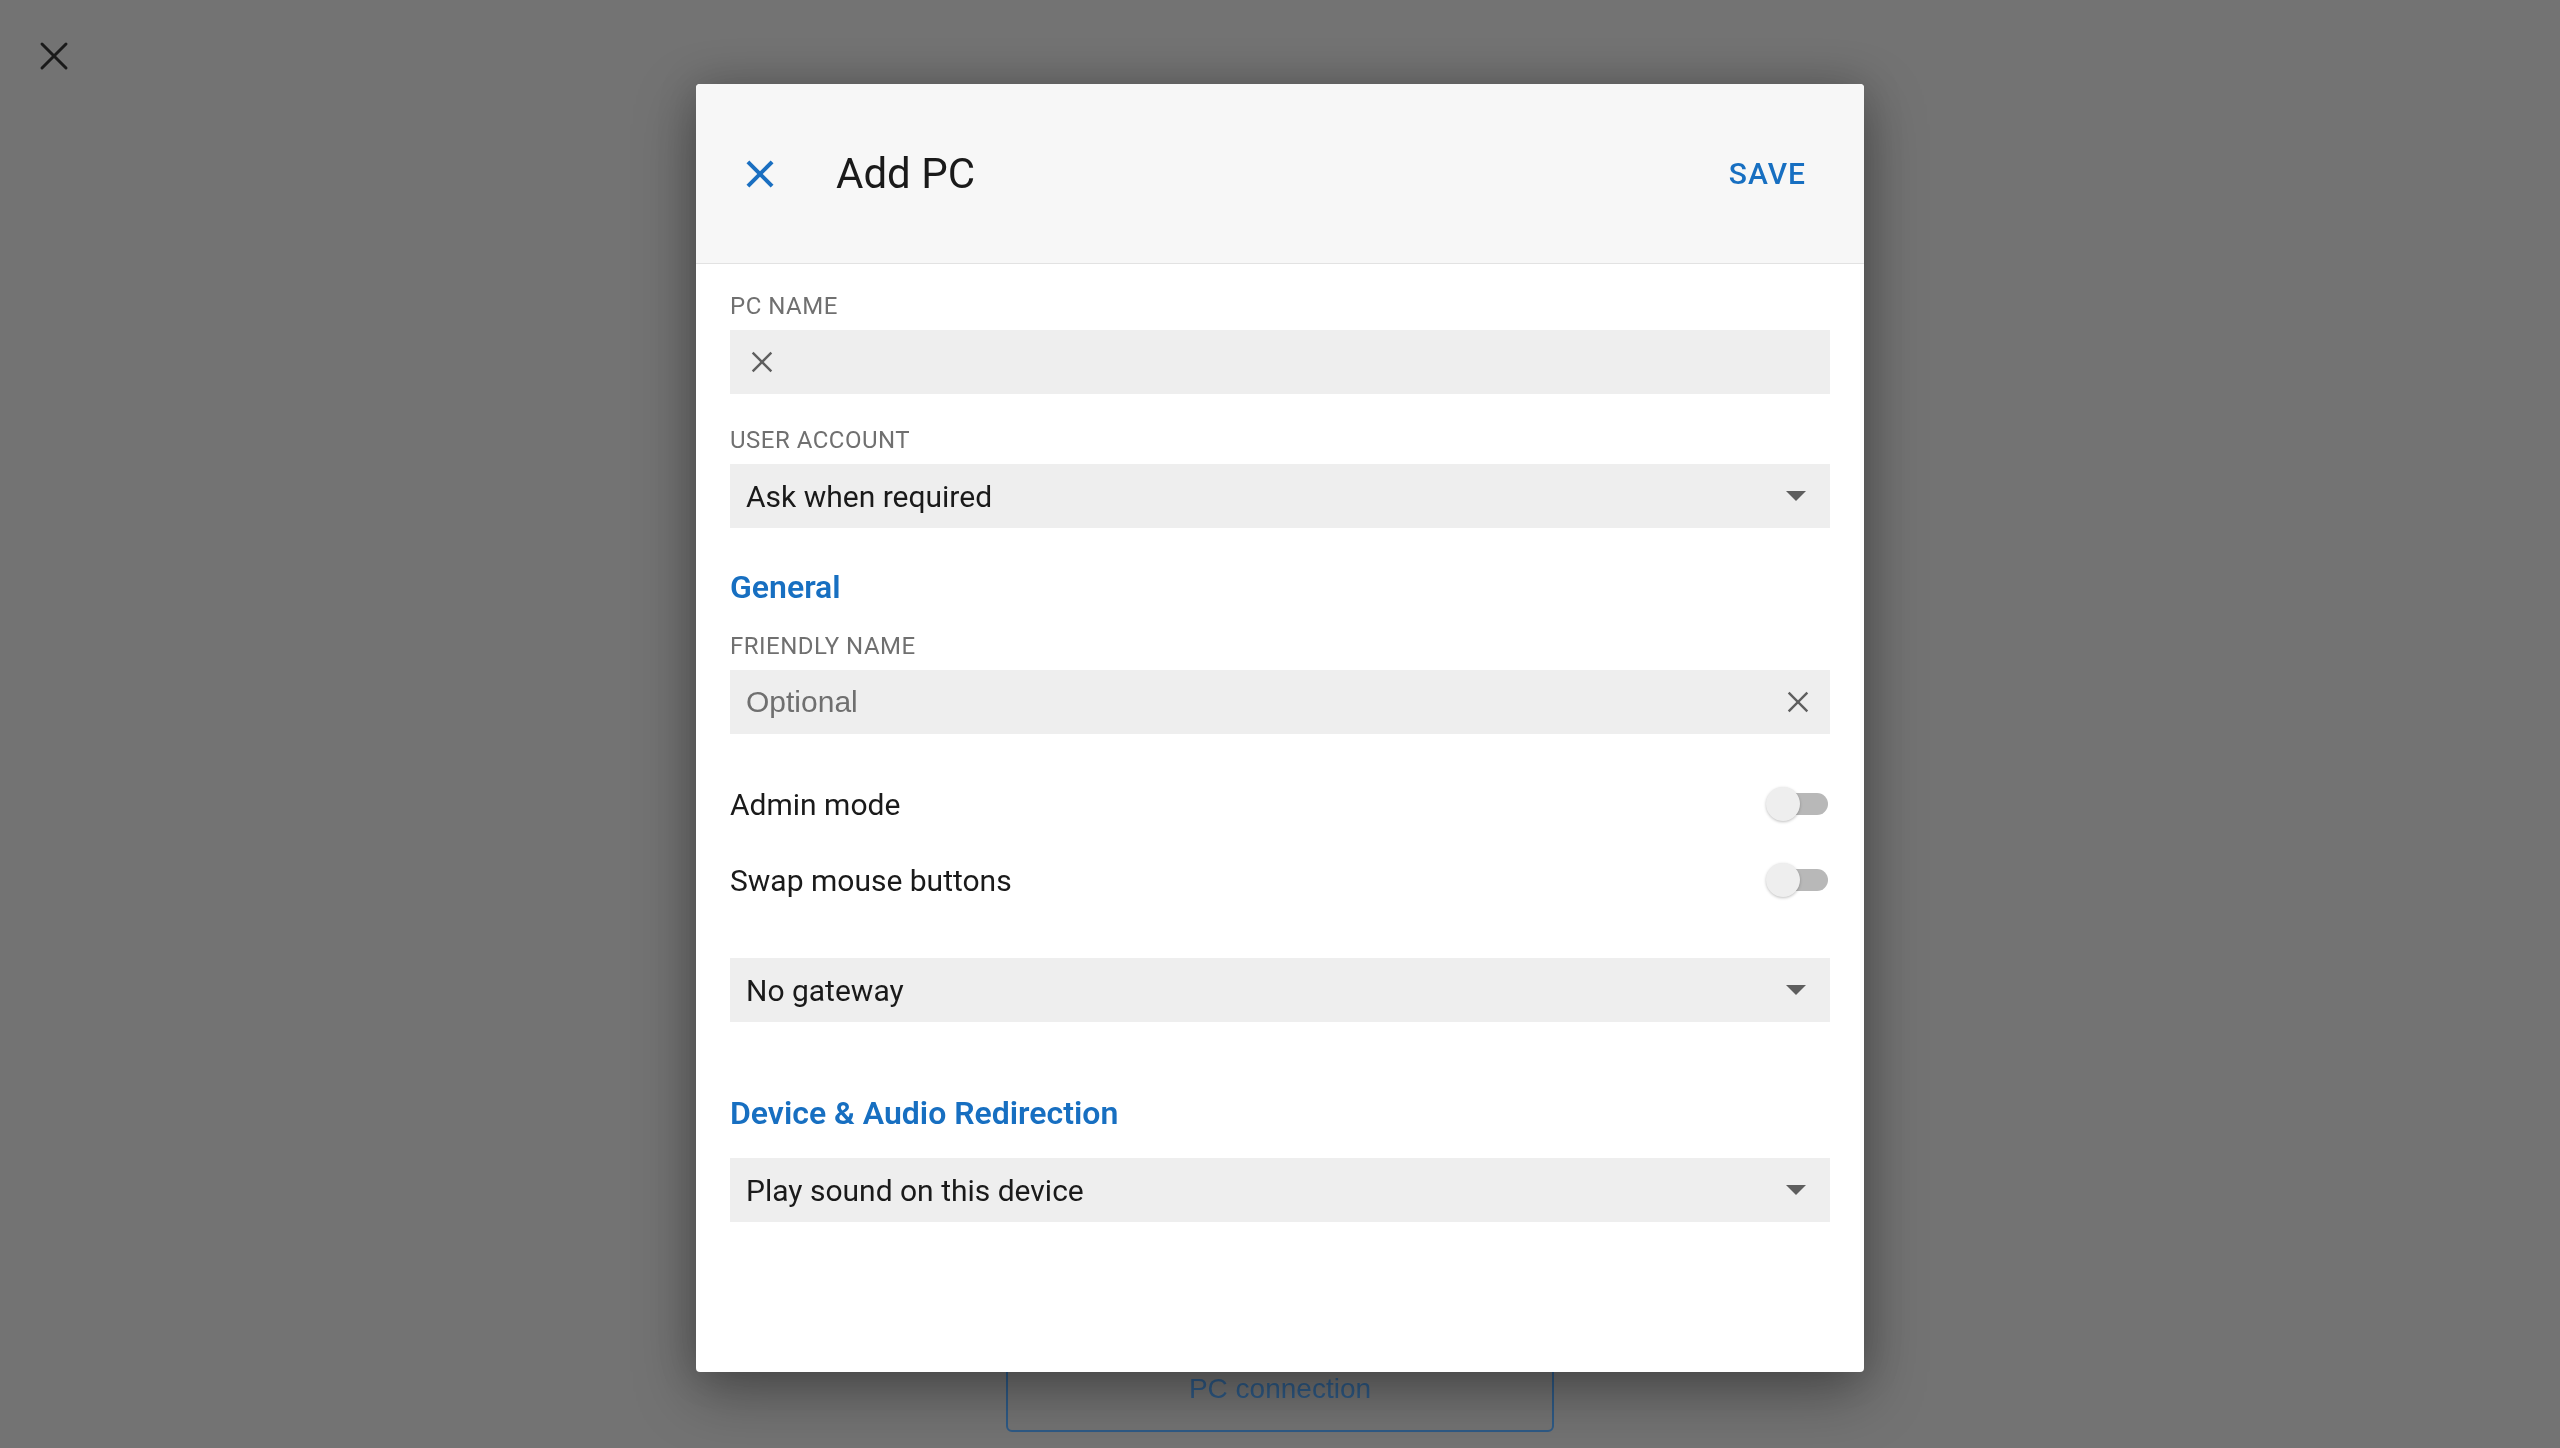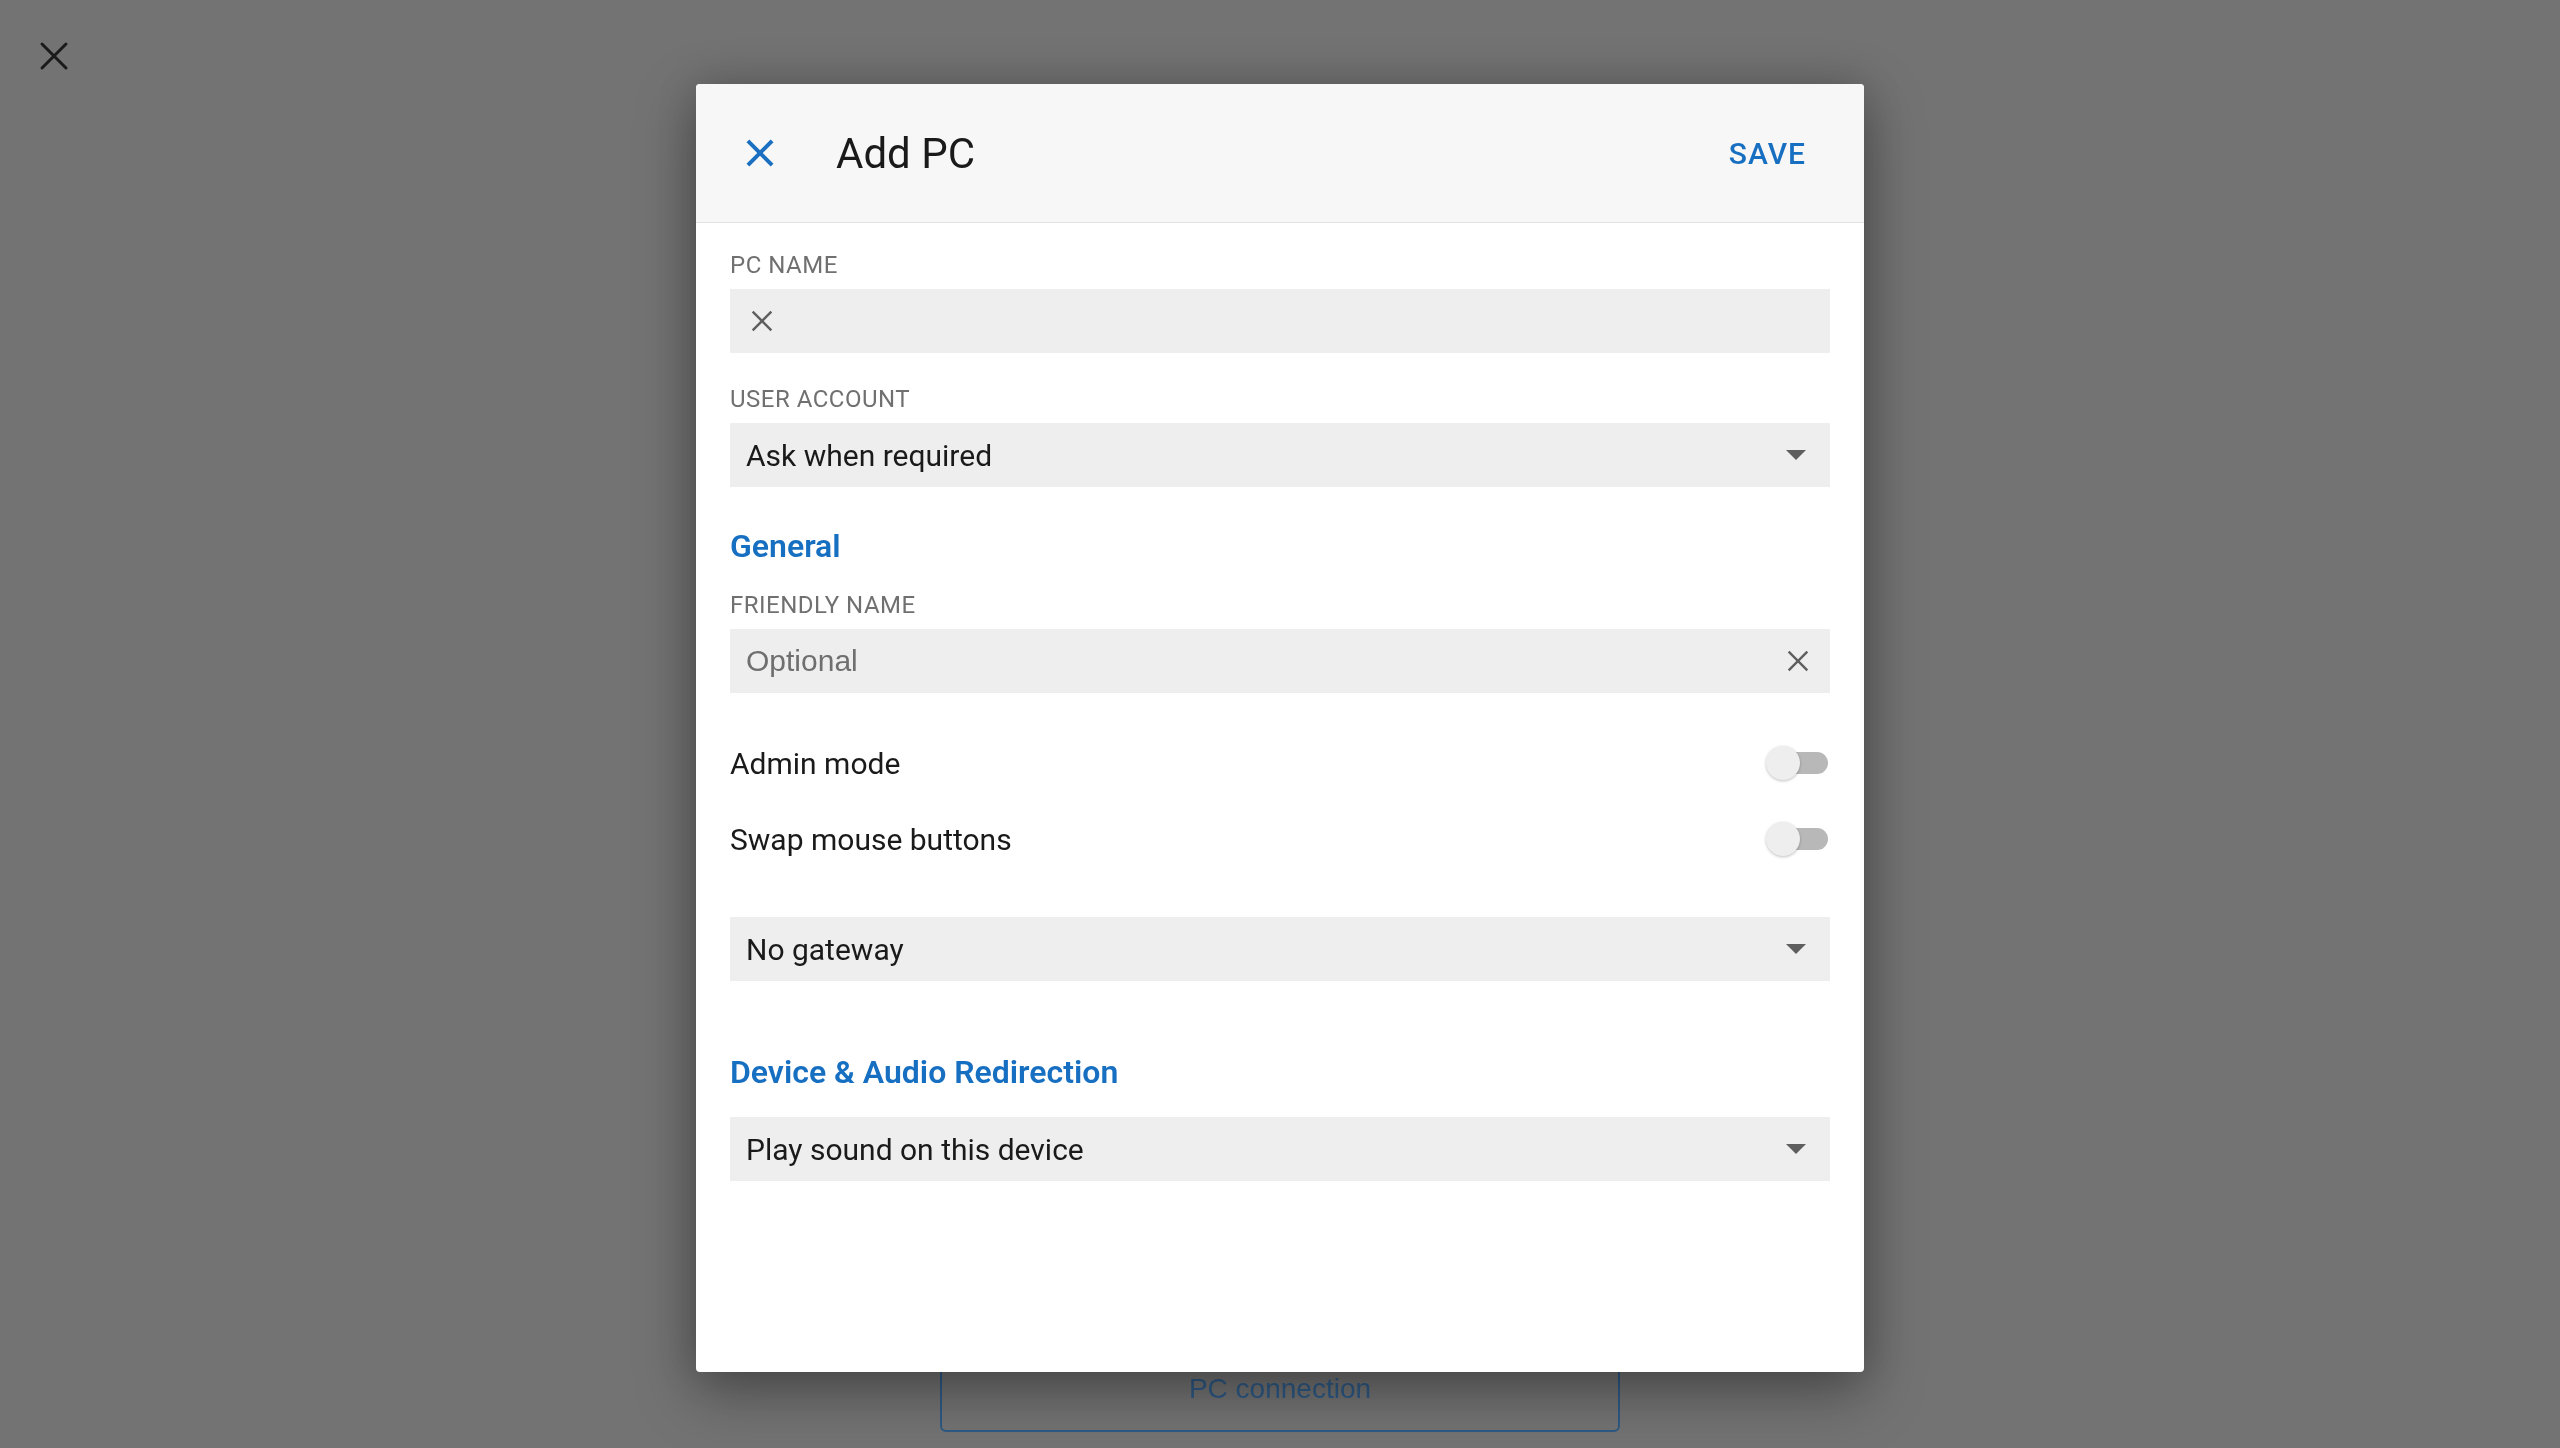--- a/index.html
+++ b/index.html
@@ -31,21 +31,21 @@
     .backdrop {
       position: absolute;
       inset: 0;
       background: #737373;
     }
     .pc-connection-btn {
       position: absolute;
       top: 1346px;
       left: 50%;
       transform: translateX(-50%);
-      width: 680px;
+      width: 548px;
       height: 86px;
       border: 2px solid #2e5a86;
       border-radius: 6px;
       background: transparent;
       color: #2e5a86;
       font-size: 28px;
       font-weight: 500;
       cursor: pointer;
       display: flex;
       align-items: center;
@@ -59,21 +59,21 @@
       width: 1168px;
       height: 1288px;
       background: #ffffff;
       border-radius: 4px;
       box-shadow: 0 20px 60px rgba(0,0,0,0.35), 0 0 40px rgba(0,0,0,0.15);
       overflow: hidden;
       display: flex;
       flex-direction: column;
     }
     .modal-header {
-      height: 139px;
+      height: 180px;
       background: #f7f7f7;
       border-bottom: 1px solid #e2e2e2;
       display: flex;
       align-items: center;
       padding: 0 44px;
       flex-shrink: 0;
     }
     .modal-close {
       width: 40px;
       height: 40px;

